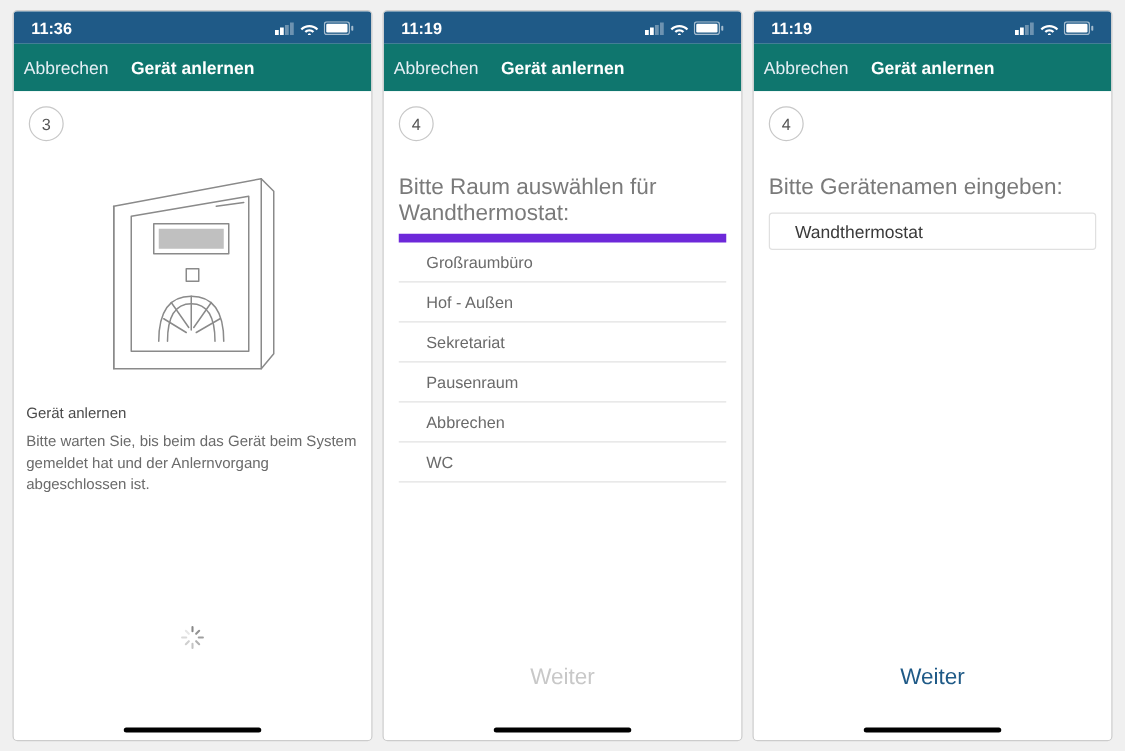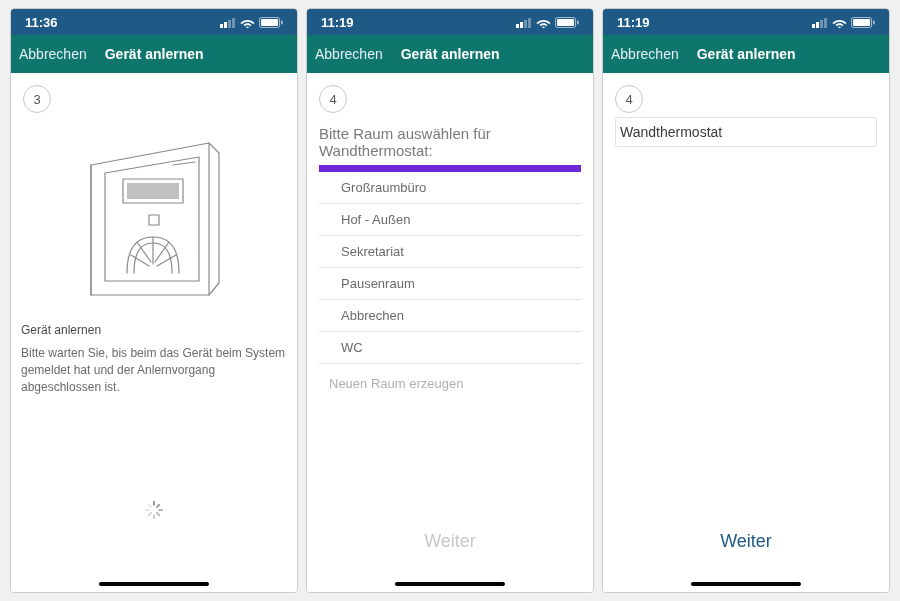--- a/index.html
+++ b/index.html
@@ -71,21 +71,21 @@
     .msg-title { font-size: 12px; color: #4a4a4a; margin-bottom: 8px; }
     .msg-text { font-size: 12px; color: #6a6a6a; line-height: 1.4; }
     .spinner {
       position: absolute;
       left: 50%; transform: translateX(-50%);
       bottom: 72px;
       width: 20px; height: 20px;
       color: #888;
     }
     
-    .prompt { font-size: 15px; color: #7a7a7a; padding: 4px 12px 6px 12px; margin-top: 8px; }
+    .prompt { font-size: 18px; color: #7a7a7a; padding: 4px 12px 6px 12px; margin-top: 22px; }
     .list { margin: 0 12px; }
     .list-item {
       font-size: 13px;
       color: #6a6a6a;
       padding: 8px 4px 8px 22px;
       border-bottom: 1px solid #e2e2e2;
       cursor: pointer;
     }
     .list-item:first-child { border-top: 7px solid #6d28d9; }
     .create-room {
@@ -97,21 +97,21 @@
     .input-row {
       margin: 4px 12px 0 12px;
     }
     .text-input {
       width: 100%;
       border: 1px solid #e0e0e0;
       border-radius: 3px;
       background: #fff;
       font-size: 14px;
       color: #3a3a3a;
-      padding: 6px 4px;
+      padding: 6px 20px;
     }
     
     .next-btn {
       position: absolute;
       bottom: 40px;
       left: 0; right: 0;
       text-align: center;
       font-size: 18px;
       cursor: pointer;
     }
@@ -233,21 +233,20 @@
     <div class="step-circle">4</div>
     <div class="prompt">Bitte Raum auswählen für Wandthermostat:</div>
     <div class="list">
       <div class="list-item">Großraumbüro</div>
       <div class="list-item">Hof - Außen</div>
       <div class="list-item">Sekretariat</div>
       <div class="list-item">Pausenraum</div>
       <div class="list-item">Abbrechen</div>
       <div class="list-item">WC</div>
     </div>
-    <div class="create-room">Neuen Raum erzeugen</div>
 
     <div class="next-btn disabled">Weiter</div>
     <div class="home-indicator"></div>
   </div>
 </div>
 
 <div class="phone">
   <div class="statusbar">
     <span>11:19</span>
     <span class="status-icons">
@@ -266,20 +265,21 @@
           <rect x="22" y="3.5" width="1.7" height="4" rx="0.8" fill="#fff" fill-opacity="0.6"></rect>
         </svg>
     </span>
   </div>
   <div class="navbar">
     <span class="cancel">Abbrechen</span>
     <span class="title">Gerät anlernen</span>
   </div>
   <div class="content">
     <div class="step-circle">4</div>
+    <div class="prompt">Bitte Gerätenamen eingeben:</div>
     <div class="input-row">
       <input class="text-input" type="text" value="Wandthermostat" style="">
     </div>
 
     <div class="next-btn enabled">Weiter</div>
     <div class="home-indicator"></div>
   </div>
 </div>
 
 </body></html>

